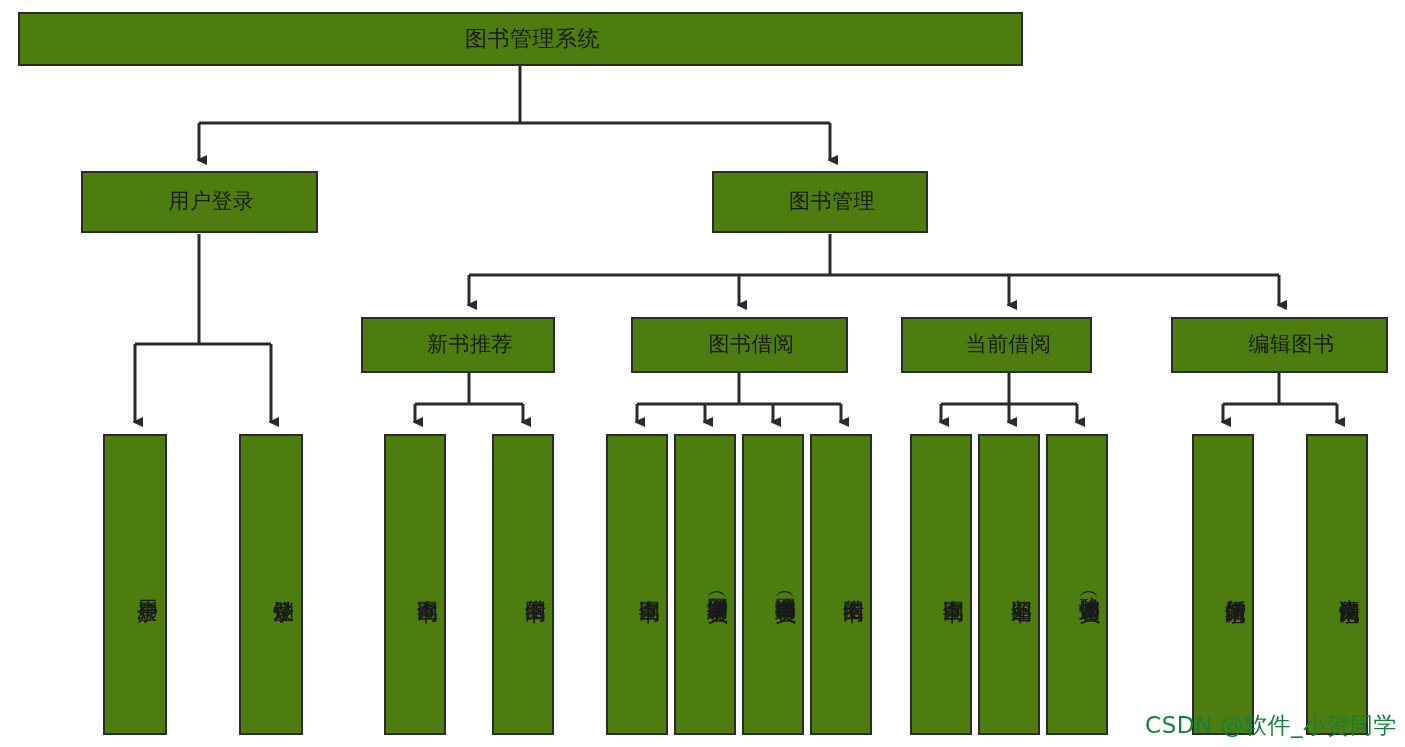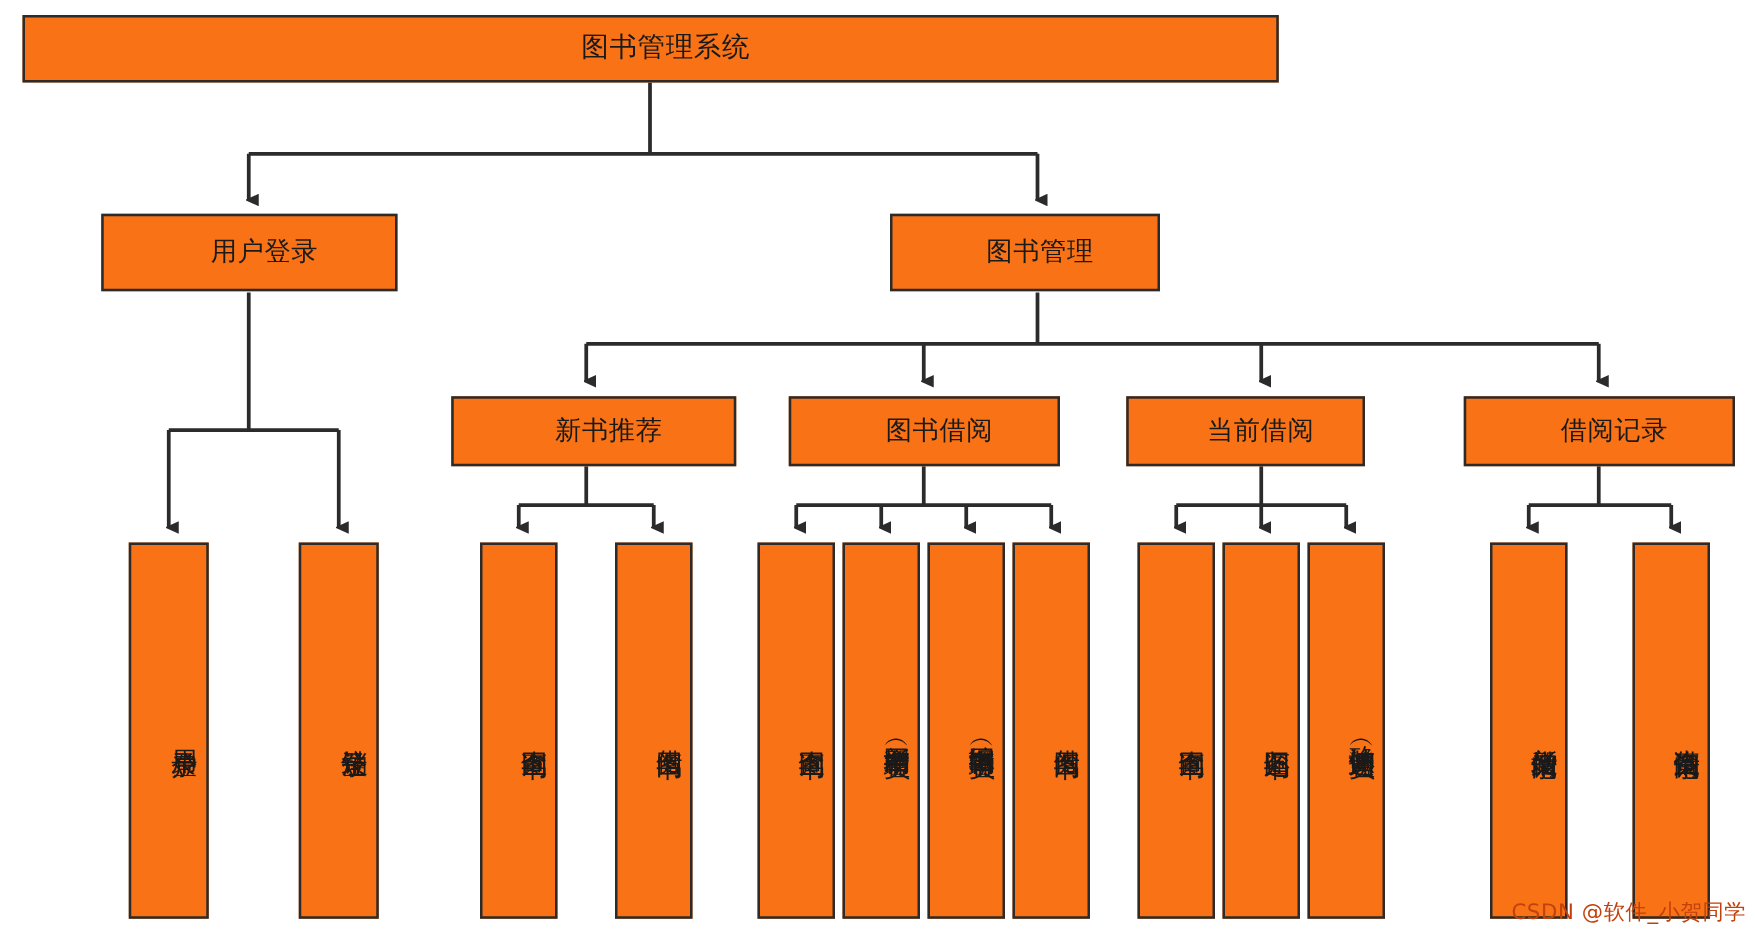--- a/index.html
+++ b/index.html
@@ -21,21 +21,21 @@
   #diagram-svg {
     position: absolute;
     left: 0;
     top: 0;
     width: 1405px;
     height: 747px;
   }
   .node-box {
     position: absolute;
     box-sizing: border-box;
-    background: #f97316;
+    background: #4d7c0f;
     border: 2px solid #2b2b2b;
     display: flex;
     align-items: center;
     justify-content: center;
     overflow: hidden;
     padding-left: 24px;
   }
   .node-label-h {
     font-size: 21px;
     color: #1a1a1a;
@@ -52,22 +52,22 @@
     letter-spacing: 1px;
     white-space: nowrap;
   }
   .root-label {
     font-size: 22px;
   }
   #watermark {
     position: absolute;
     right: 8px;
     bottom: 6px;
-    font-size: 17px;
-    color: #c2410c;
+    font-size: 23px;
+    color: #15803d;
     white-space: nowrap;
     letter-spacing: 0.5px;
   }
 </style>
 </head>
 <body>
 
 <div id="diagram-root">
 
   <svg id="diagram-svg" viewBox="0 0 1405 747">
@@ -128,34 +128,34 @@
   </div>
 
   <div class="node-box" style="left:81px; top:171px; width:237px; height:62px;">
     <span class="node-label-h">用户登录</span>
   </div>
 
   <div class="node-box" style="left:712px; top:171px; width:216px; height:62px;">
     <span class="node-label-h">图书管理</span>
   </div>
 
-  <div class="node-box" style="left:361px; top:317px; width:228px; height:56px;">
+  <div class="node-box" style="left:361px; top:317px; width:194px; height:56px;">
     <span class="node-label-h">新书推荐</span>
   </div>
 
   <div class="node-box" style="left:631px; top:317px; width:217px; height:56px;text-align:center;">
     <span class="node-label-h">图书借阅</span>
   </div>
 
   <div class="node-box" style="left:901px; top:317px; width:191px; height:56px;">
     <span class="node-label-h">当前借阅</span>
   </div>
 
   <div class="node-box" style="left:1171px; top:317px; width:217px; height:56px;">
-    <span class="node-label-h">借阅记录</span>
+    <span class="node-label-h">编辑图书</span>
   </div>
 
   <div class="node-box" style="left:103px; top:434px; width:64px; height:301px;">
     <span class="node-label-v">用户登录</span>
   </div>
   <div class="node-box" style="left:239px; top:434px; width:64px; height:301px;">
     <span class="node-label-v">注销登录</span>
   </div>
 
   <div class="node-box" style="left:384px; top:434px; width:62px; height:301px;">

